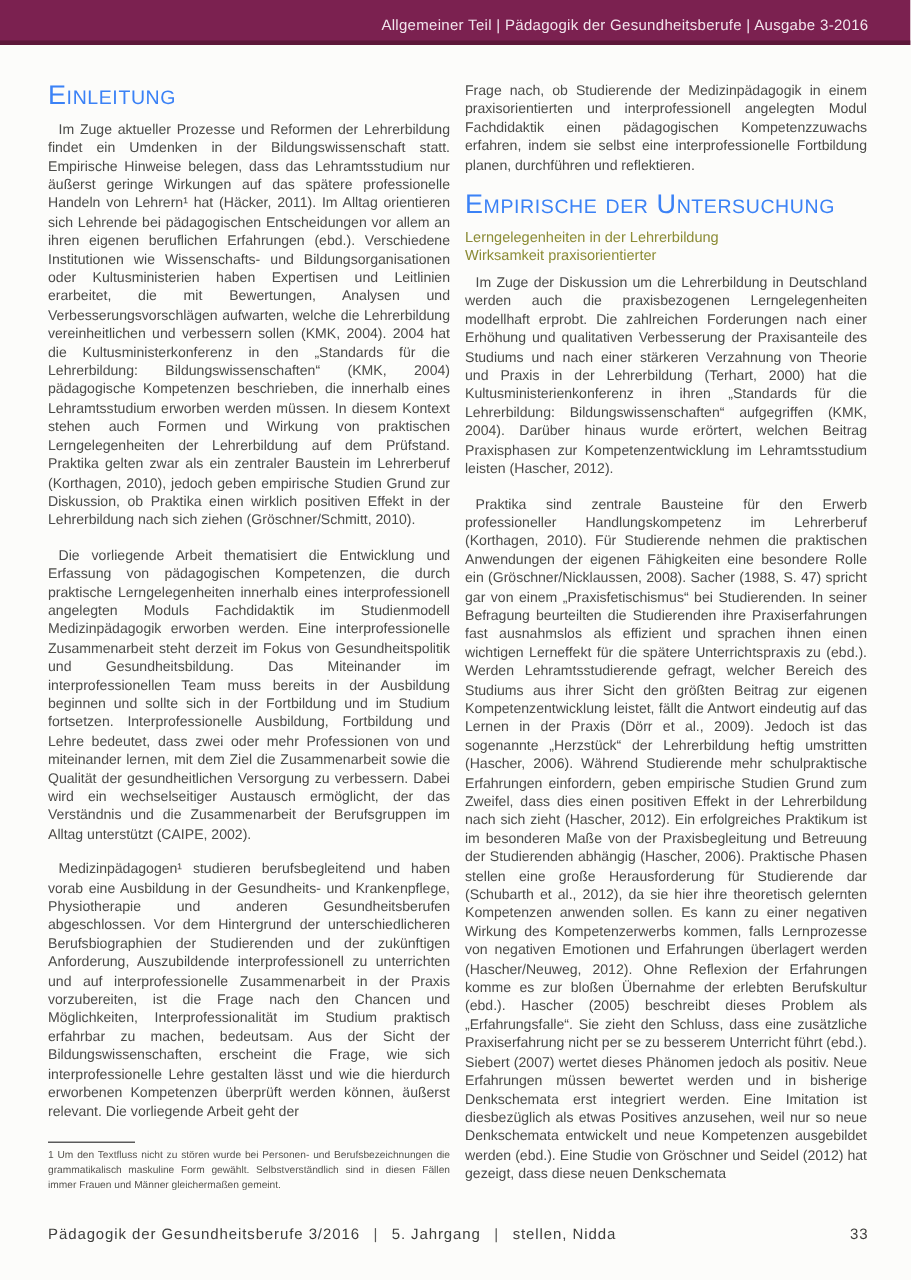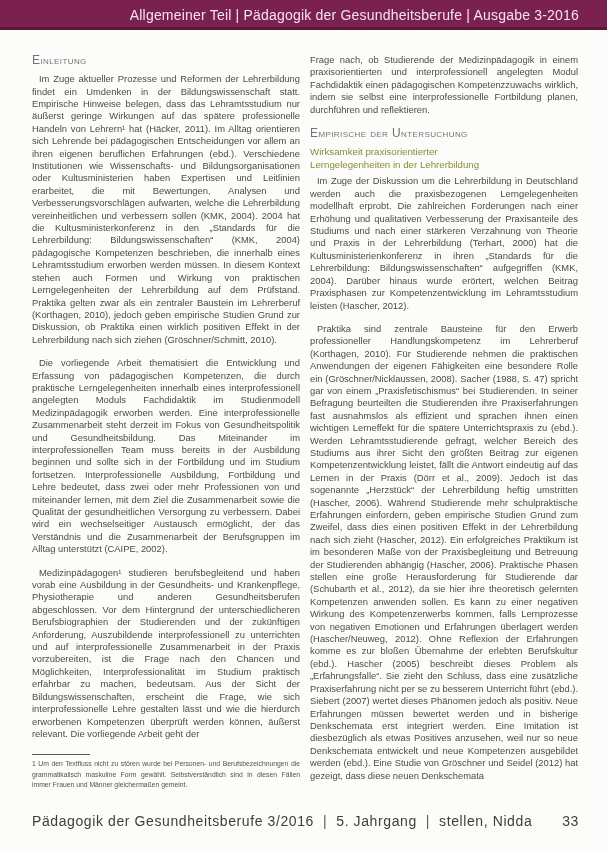--- a/index.html
+++ b/index.html
@@ -15,21 +15,21 @@
     height: 30px;
     background: #7b2150;
     border-bottom: 3px solid #5d1839;
     display: flex;
     align-items: flex-end;
     justify-content: flex-end;
     padding: 0 28px 4px 0;
   }
   .header-title {
     color: #f2e4ed;
-    font-size: 14px;
+    font-size: 10px;
     letter-spacing: 0.2px;
     white-space: nowrap;
   }
   .content {
     display: flex;
     gap: 10px;
     padding: 24px 29px 0 32px;
   }
   .col {
     flex: 1;
@@ -37,23 +37,23 @@
     text-align: justify;
     font-size: 9.4px;
     line-height: 1.32;
     color: #4b4b49;
     hyphens: auto;
     -webkit-hyphens: auto;
   }
   .section-heading {
     font-variant: small-caps;
     font-weight: normal;
-    font-size: 12px;
+    font-size: 18px;
     letter-spacing: 0.4px;
-    color: #737373;
+    color: #3b82f6;
     margin: 0 0 6px 0;
     line-height: 1.1;
   }
   .col p {
     margin: 0 0 11px 0;
     text-indent: 7px;
   }
   .col p.no-indent { text-indent: 0; }
   .subhead {
     color: #8b8b35;
@@ -74,21 +74,21 @@
     color: #55524e;
     text-align: justify;
   }
   .footer {
     position: absolute;
     left: 32px;
     right: 28px;
     bottom: 24px;
     display: flex;
     align-items: baseline;
-    font-size: 14px;
+    font-size: 10px;
     color: #3e3e3c;
     letter-spacing: 0.6px;
   }
   .footer .sep { margin: 0 9px; color: #5a5a58; }
   .footer .page-num { margin-left: auto; }
 </style>
 </head>
 <body>
 
 <div class="page">
@@ -104,25 +104,25 @@
       <p>Im Zuge aktueller Prozesse und Reformen der Lehrerbildung findet ein Umdenken in der Bildungswissenschaft statt. Empirische Hinweise belegen, dass das Lehramtsstudium nur äußerst geringe Wirkungen auf das spätere professionelle Handeln von Lehrern¹ hat (Häcker, 2011). Im Alltag orientieren sich Lehrende bei pädagogischen Entscheidungen vor allem an ihren eigenen beruflichen Erfahrungen (ebd.). Verschiedene Institutionen wie Wissenschafts- und Bildungsorganisationen oder Kultusministerien haben Expertisen und Leitlinien erarbeitet, die mit Bewertungen, Analysen und Verbesserungsvorschlägen aufwarten, welche die Lehrerbildung vereinheitlichen und verbessern sollen (KMK, 2004). 2004 hat die Kultusministerkonferenz in den „Standards für die Lehrerbildung: Bildungswissenschaften“ (KMK, 2004) pädagogische Kompetenzen beschrieben, die innerhalb eines Lehramtsstudium erworben werden müssen. In diesem Kontext stehen auch Formen und Wirkung von praktischen Lerngelegenheiten der Lehrerbildung auf dem Prüfstand. Praktika gelten zwar als ein zentraler Baustein im Lehrerberuf (Korthagen, 2010), jedoch geben empirische Studien Grund zur Diskussion, ob Praktika einen wirklich positiven Effekt in der Lehrerbildung nach sich ziehen (Gröschner/Schmitt, 2010).</p>
       <p>Die vorliegende Arbeit thematisiert die Entwicklung und Erfassung von pädagogischen Kompetenzen, die durch praktische Lerngelegenheiten innerhalb eines interprofessionell angelegten Moduls Fachdidaktik im Studienmodell Medizinpädagogik erworben werden. Eine interprofessionelle Zusammenarbeit steht derzeit im Fokus von Gesundheitspolitik und Gesundheitsbildung. Das Miteinander im interprofessionellen Team muss bereits in der Ausbildung beginnen und sollte sich in der Fortbildung und im Studium fortsetzen. Interprofessionelle Ausbildung, Fortbildung und Lehre bedeutet, dass zwei oder mehr Professionen von und miteinander lernen, mit dem Ziel die Zusammenarbeit sowie die Qualität der gesundheitlichen Versorgung zu verbessern. Dabei wird ein wechselseitiger Austausch ermöglicht, der das Verständnis und die Zusammenarbeit der Berufsgruppen im Alltag unterstützt (CAIPE, 2002).</p>
       <p>Medizinpädagogen¹ studieren berufsbegleitend und haben vorab eine Ausbildung in der Gesundheits- und Krankenpflege, Physiotherapie und anderen Gesundheitsberufen abgeschlossen. Vor dem Hintergrund der unterschiedlicheren Berufsbiographien der Studierenden und der zukünftigen Anforderung, Auszubildende interprofessionell zu unterrichten und auf interprofessionelle Zusammenarbeit in der Praxis vorzubereiten, ist die Frage nach den Chancen und Möglichkeiten, Interprofessionalität im Studium praktisch erfahrbar zu machen, bedeutsam. Aus der Sicht der Bildungswissenschaften, erscheint die Frage, wie sich interprofessionelle Lehre gestalten lässt und wie die hierdurch erworbenen Kompetenzen überprüft werden können, äußerst relevant. Die vorliegende Arbeit geht der</p>
       <div class="footnote">
         <div class="footnote-rule"></div>
         <div class="footnote-text">1  Um den Textfluss nicht zu stören wurde bei Personen- und Berufsbezeichnungen die grammatikalisch maskuline Form gewählt. Selbstverständlich sind in diesen Fällen immer Frauen und Männer gleichermaßen gemeint.</div>
       </div>
     </section>
 
     <section class="col">
-      <p class="no-indent">Frage nach, ob Studierende der Medizinpädagogik in einem praxisorientierten und interprofessionell angelegten Modul Fachdidaktik einen pädagogischen Kompetenzzuwachs wirklich, indem sie selbst eine interprofessionelle Fortbildung planen, durchführen und reflektieren.</p>
+      <p class="no-indent">Frage nach, ob Studierende der Medizinpädagogik in einem praxisorientierten und interprofessionell angelegten Modul Fachdidaktik einen pädagogischen Kompetenzzuwachs erfahren, indem sie selbst eine interprofessionelle Fortbildung planen, durchführen und reflektieren.</p>
       <h2 class="section-heading">Empirische der Untersuchung</h2>
       <div class="subhead">
+        <span>Lerngelegenheiten in der Lehrerbildung</span>
         <span>Wirksamkeit praxisorientierter</span>
-        <span>Lerngelegenheiten in der Lehrerbildung</span>
       </div>
       <p>Im Zuge der Diskussion um die Lehrerbildung in Deutschland werden auch die praxisbezogenen Lerngelegenheiten modellhaft erprobt. Die zahlreichen Forderungen nach einer Erhöhung und qualitativen Verbesserung der Praxisanteile des Studiums und nach einer stärkeren Verzahnung von Theorie und Praxis in der Lehrerbildung (Terhart, 2000) hat die Kultusministerienkonferenz in ihren „Standards für die Lehrerbildung: Bildungswissenschaften“ aufgegriffen (KMK, 2004). Darüber hinaus wurde erörtert, welchen Beitrag Praxisphasen zur Kompetenzentwicklung im Lehramtsstudium leisten (Hascher, 2012).</p>
       <p>Praktika sind zentrale Bausteine für den Erwerb professioneller Handlungskompetenz im Lehrerberuf (Korthagen, 2010). Für Studierende nehmen die praktischen Anwendungen der eigenen Fähigkeiten eine besondere Rolle ein (Gröschner/Nicklaussen, 2008). Sacher (1988, S. 47) spricht gar von einem „Praxisfetischismus“ bei Studierenden. In seiner Befragung beurteilten die Studierenden ihre Praxiserfahrungen fast ausnahmslos als effizient und sprachen ihnen einen wichtigen Lerneffekt für die spätere Unterrichtspraxis zu (ebd.). Werden Lehramtsstudierende gefragt, welcher Bereich des Studiums aus ihrer Sicht den größten Beitrag zur eigenen Kompetenzentwicklung leistet, fällt die Antwort eindeutig auf das Lernen in der Praxis (Dörr et al., 2009). Jedoch ist das sogenannte „Herzstück“ der Lehrerbildung heftig umstritten (Hascher, 2006). Während Studierende mehr schulpraktische Erfahrungen einfordern, geben empirische Studien Grund zum Zweifel, dass dies einen positiven Effekt in der Lehrerbildung nach sich zieht (Hascher, 2012). Ein erfolgreiches Praktikum ist im besonderen Maße von der Praxisbegleitung und Betreuung der Studierenden abhängig (Hascher, 2006). Praktische Phasen stellen eine große Herausforderung für Studierende dar (Schubarth et al., 2012), da sie hier ihre theoretisch gelernten Kompetenzen anwenden sollen. Es kann zu einer negativen Wirkung des Kompetenzerwerbs kommen, falls Lernprozesse von negativen Emotionen und Erfahrungen überlagert werden (Hascher/Neuweg, 2012). Ohne Reflexion der Erfahrungen komme es zur bloßen Übernahme der erlebten Berufskultur (ebd.). Hascher (2005) beschreibt dieses Problem als „Erfahrungsfalle“. Sie zieht den Schluss, dass eine zusätzliche Praxiserfahrung nicht per se zu besserem Unterricht führt (ebd.). Siebert (2007) wertet dieses Phänomen jedoch als positiv. Neue Erfahrungen müssen bewertet werden und in bisherige Denkschemata erst integriert werden. Eine Imitation ist diesbezüglich als etwas Positives anzusehen, weil nur so neue Denkschemata entwickelt und neue Kompetenzen ausgebildet werden (ebd.). Eine Studie von Gröschner und Seidel (2012) hat gezeigt, dass diese neuen Denkschemata</p>
     </section>
 
   </main>
 
   <footer class="footer">
     <span>Pädagogik der Gesundheitsberufe 3/2016</span>
     <span class="sep">|</span>

